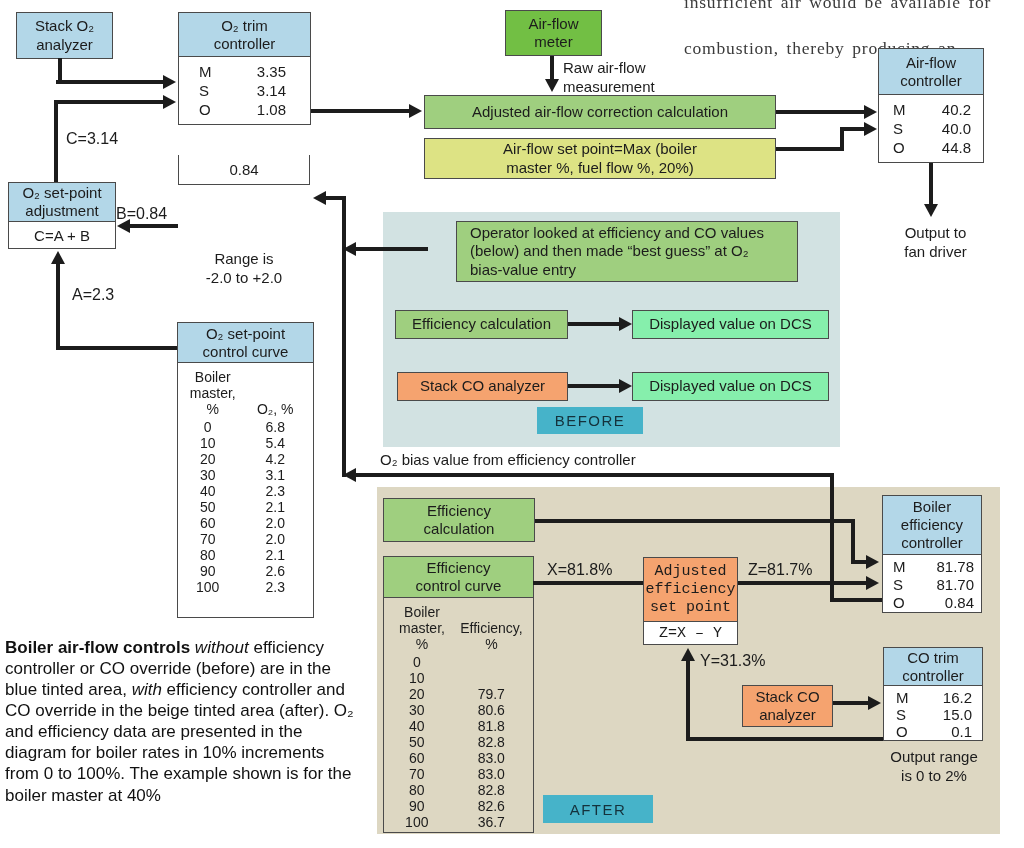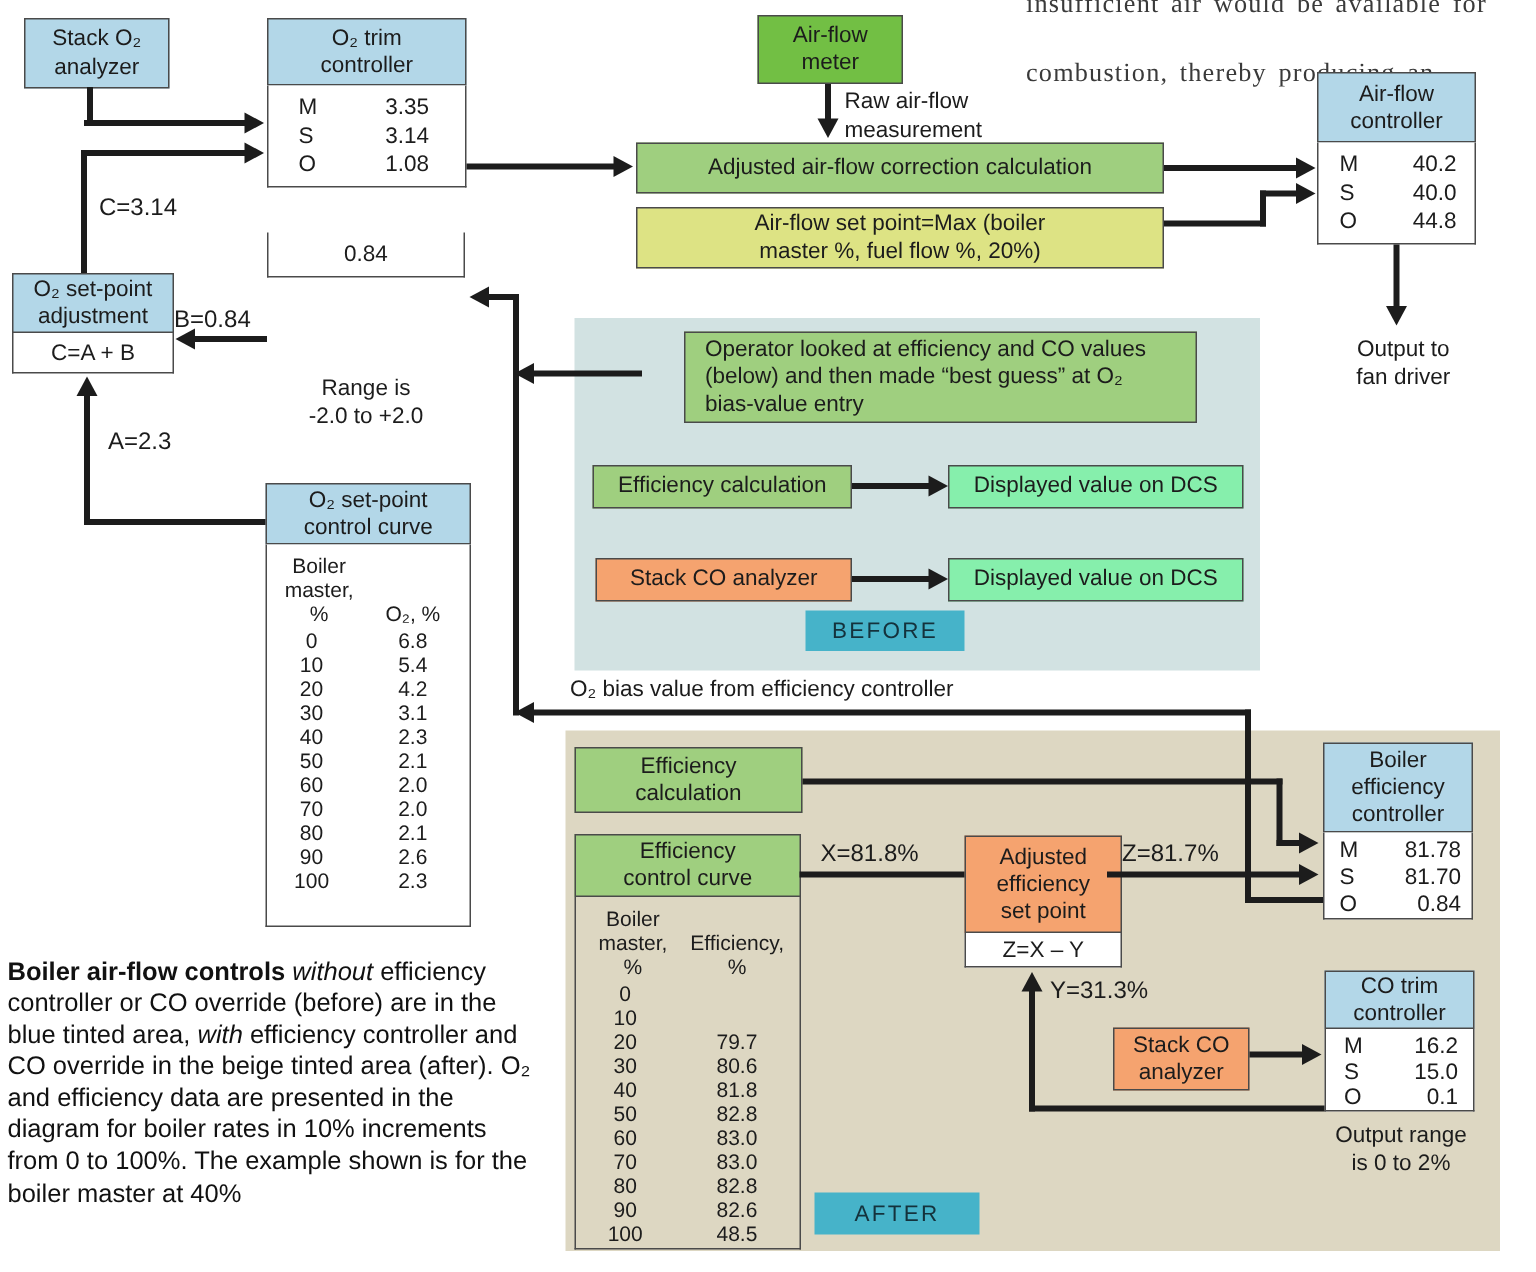--- a/index.html
+++ b/index.html
@@ -243,27 +243,27 @@
     <div class="trow">
         <div class="c1">80</div>
         <div class="c2">82.8</div>
       </div>
     <div class="trow">
         <div class="c1">90</div>
         <div class="c2">82.6</div>
       </div>
     <div class="trow">
         <div class="c1">100</div>
-        <div class="c2">48.5</div>
+        <div class="c2">36.7</div>
       </div>
   </div>
 </div>
 
 <div class="lbl" style="left:547px;top:561px;">X=81.8%</div>
-<div class="ctrl" style="left:643px;top:557px;width:105px;">
+<div class="ctrl" style="left:643px;top:557px;width:95px;font-family:Liberation Mono, monospace;">
   <div class="hd pre" style="height:65px;background:#f5a36f;">Adjusted
 efficiency
 set point</div>
   <div class="bd" style="height:23px;display:flex;align-items:center;justify-content:center;">Z=X – Y</div>
 </div>
 <div class="lbl" style="left:748px;top:561px;">Z=81.7%</div>
 
 <div class="ctrl" style="left:882px;top:495px;width:100px;">
   <div class="hd pre" style="height:60px;">Boiler
 efficiency

